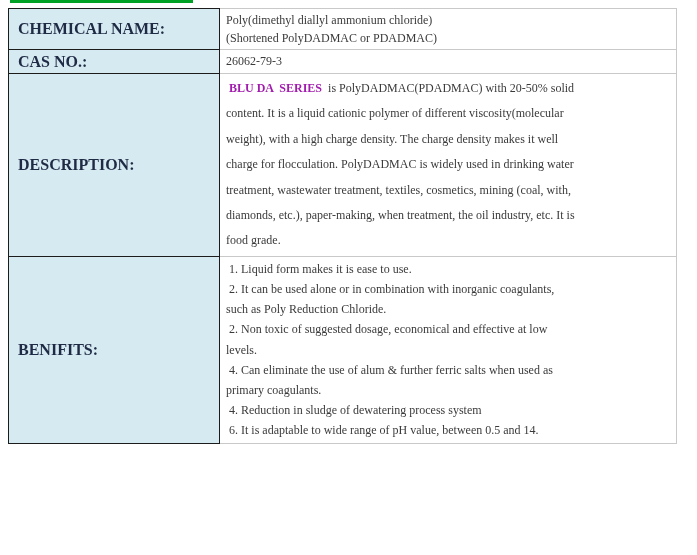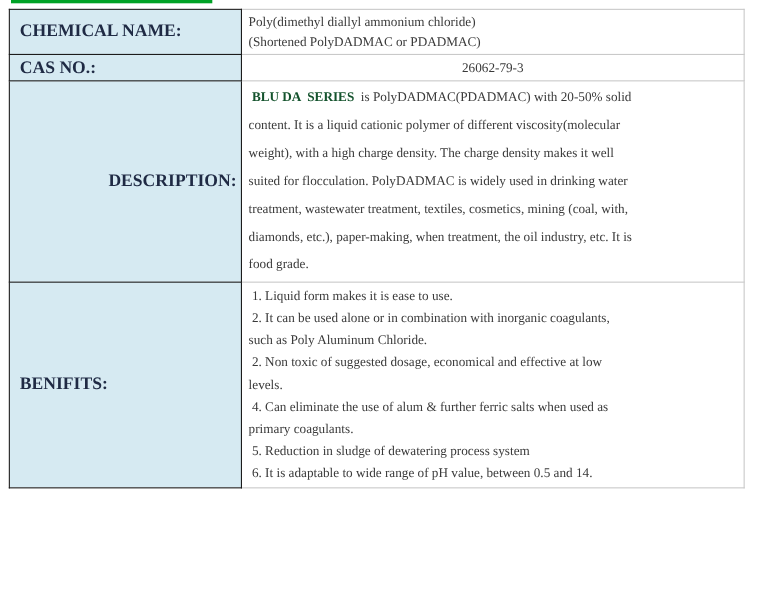--- a/index.html
+++ b/index.html
@@ -46,64 +46,64 @@
     border: 1px solid #c9c9c9;
     color: #3a3a3a;
     font-size: 12px;
     vertical-align: middle;
     padding: 2px 6px;
   }
   table.spec td div {
     white-space: pre-wrap;
   }
   table.spec td b {
-    color: #14532d;
+    color: #a21caf;
   }
 </style>
 </head>
 <body>
 
 <div id="page">
   <div id="accent-line" style="background: rgb(0, 162, 38);"></div>
   <table class="spec">
     <tbody>
         <tr>
           <th style="height: 37px;">CHEMICAL NAME:</th>
           <td style="line-height: 18px;">
             <div>Poly(dimethyl diallyl ammonium chloride)</div>
             <div>(Shortened PolyDADMAC or PDADMAC)</div>
           </td>
         </tr>
         <tr>
           <th style="height: 23px;">CAS NO.:</th>
-          <td style="line-height: 19px; text-align: center;">
+          <td style="line-height: 19px;">
             <div>26062-79-3</div>
           </td>
         </tr>
         <tr>
-          <th style="height: 180px; text-align: right;">DESCRIPTION:</th>
+          <th style="height: 180px;">DESCRIPTION:</th>
           <td style="line-height: 25.4px;">
             <div><b> BLU DA  SERIES </b> is PolyDADMAC(PDADMAC) with 20-50% solid</div>
             <div>content. It is a liquid cationic polymer of different viscosity(molecular</div>
             <div>weight), with a high charge density. The charge density makes it well</div>
-            <div>suited for flocculation. PolyDADMAC is widely used in drinking water</div>
+            <div>charge for flocculation. PolyDADMAC is widely used in drinking water</div>
             <div>treatment, wastewater treatment, textiles, cosmetics, mining (coal, with,</div>
             <div>diamonds, etc.), paper-making, when treatment, the oil industry, etc. It is</div>
             <div>food grade.</div>
           </td>
         </tr>
         <tr>
           <th style="height: 184px;">BENIFITS:</th>
           <td style="line-height: 20.2px;">
             <div> 1. Liquid form makes it is ease to use.</div>
             <div> 2. It can be used alone or in combination with inorganic coagulants,</div>
-            <div>such as Poly Aluminum Chloride.</div>
+            <div>such as Poly Reduction Chloride.</div>
             <div> 2. Non toxic of suggested dosage, economical and effective at low</div>
             <div>levels.</div>
             <div> 4. Can eliminate the use of alum &amp; further ferric salts when used as</div>
             <div>primary coagulants.</div>
-            <div> 5. Reduction in sludge of dewatering process system</div>
+            <div> 4. Reduction in sludge of dewatering process system</div>
             <div> 6. It is adaptable to wide range of pH value, between 0.5 and 14.</div>
           </td>
         </tr>
       </tbody>
   </table>
 </div>
 
 </body></html>

